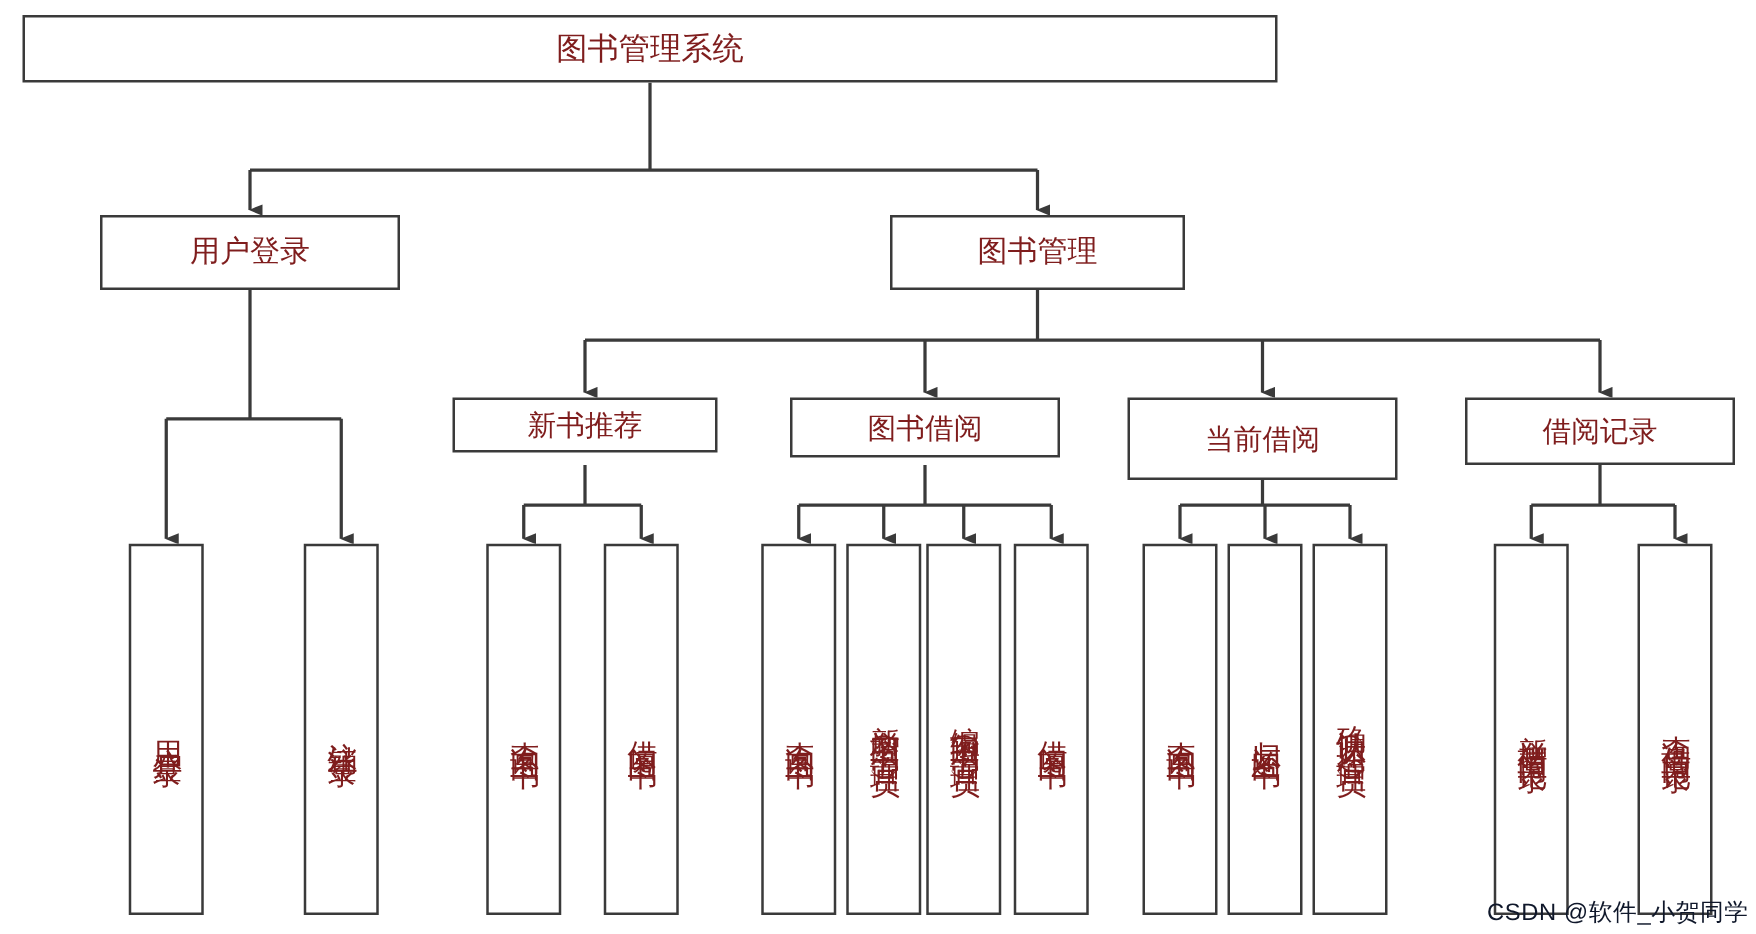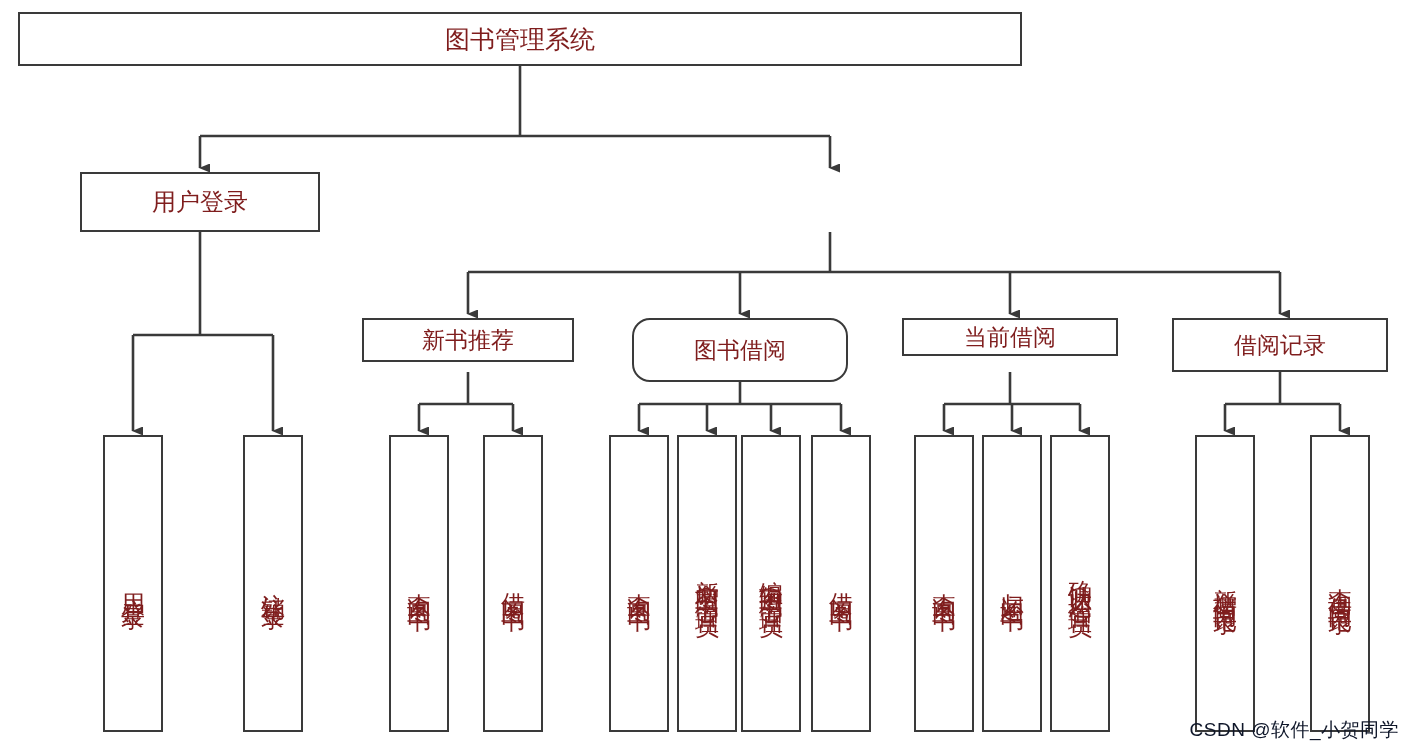--- a/index.html
+++ b/index.html
@@ -82,28 +82,31 @@
     </g>
   </svg>
 
   <div class="node lvl1" style="left:18px;top:12px;width:1004px;height:54px;">
     <span class="lbl">图书管理系统</span>
   </div>
 
   <div class="node lvl2" style="left:80px;top:172px;width:240px;height:60px;">
     <span class="lbl">用户登录</span>
   </div>
+  <div class="node lvl2" style="left:712px;top:172px;width:236px;height:60px;">
+    <span class="lbl">图书管理</span>
+  </div>
 
   <div class="node lvl3" style="left:362px;top:318px;width:212px;height:44px;">
     <span class="lbl">新书推荐</span>
   </div>
-  <div class="node lvl3" style="left:632px;top:318px;width:216px;height:64px;border-radius:18px;">
+  <div class="node lvl3" style="left:632px;top:318px;width:216px;height:48px;">
     <span class="lbl">图书借阅</span>
   </div>
-  <div class="node lvl3" style="left:902px;top:318px;width:216px;height:38px;">
+  <div class="node lvl3" style="left:902px;top:318px;width:216px;height:66px;">
     <span class="lbl">当前借阅</span>
   </div>
   <div class="node lvl3" style="left:1172px;top:318px;width:216px;height:54px;">
     <span class="lbl">借阅记录</span>
   </div>
 
   <div class="node leaf" style="left:103px;top:435px;width:60px;height:297px;">
     <span class="lbl">用户登录</span>
   </div>
   <div class="node leaf" style="left:243px;top:435px;width:60px;height:297px;">

